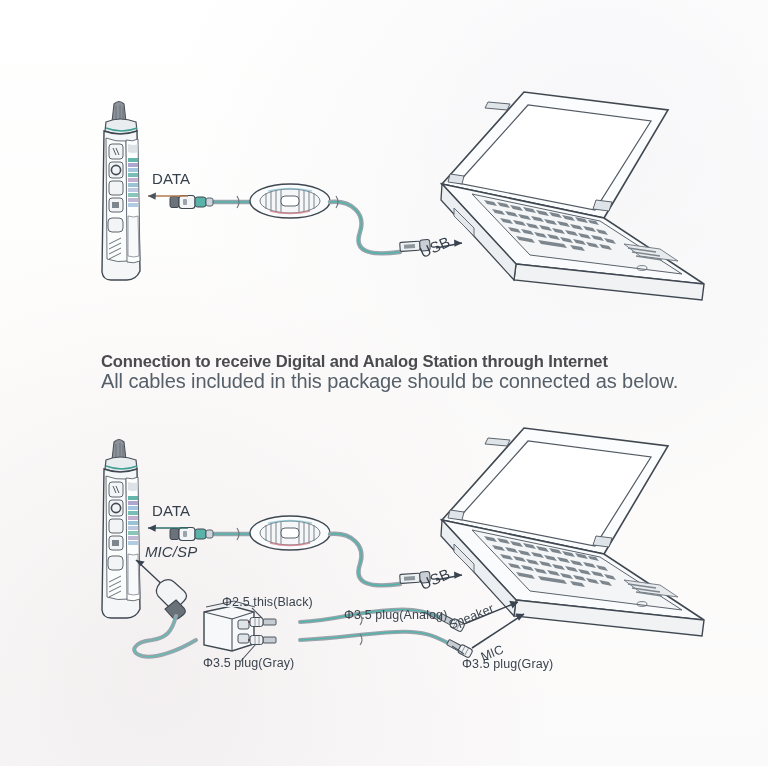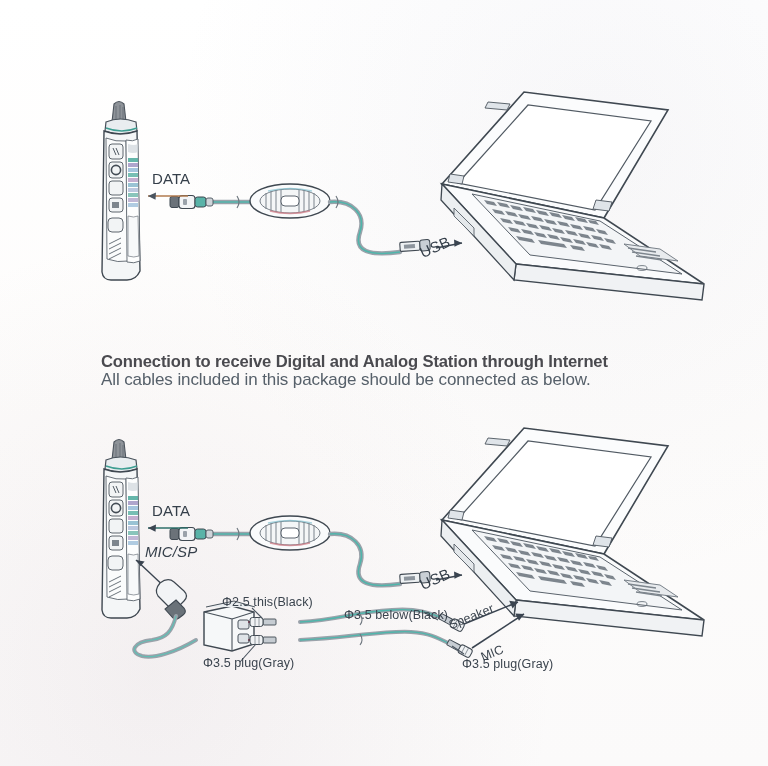--- a/index.html
+++ b/index.html
@@ -31,21 +31,21 @@
   .lbl-rot-a{transform:rotate(-24deg);transform-origin:left bottom;}
   .lbl-rot-b{transform:rotate(-22deg);transform-origin:left bottom;}
 
   .heading{
     position:absolute;left:101px;top:344px;
     font-size:16.6px;font-weight:bold;color:#4a4a4f;
     letter-spacing:-.15px;white-space:nowrap;margin-top:8px;
   }
   .subheading{
     position:absolute;left:101px;top:370px;
-    font-size:17px;color:#56606a;
+    font-size:20px;color:#56606a;
     letter-spacing:-.1px;white-space:nowrap;text-align:center;
   }
 </style>
 </head>
 <body>
 
 <div class="stage">
   <div class="paper-tint"></div>
 
   <svg class="art" viewBox="0 0 768 766">
@@ -359,19 +359,19 @@
 
   <div class="heading">Connection to receive Digital and Analog Station through Internet</div>
   <div class="subheading">All cables included in this package should be connected as below.</div>
 
   <div class="lbl lbl-big" style="left:152px;top:502px;">DATA</div>
   <div class="lbl lbl-big" style="left:145px;top:543px;font-style:italic;">MIC/SP</div>
   <div class="lbl lbl-big lbl-rot-a" style="left:424px;top:576px;">USB</div>
 
   <div class="lbl lbl-sm" style="left:222px;top:595px;">Φ2.5 this(Black)</div>
   <div class="lbl lbl-sm" style="left:203px;top:656px;">Φ3.5 plug(Gray)</div>
-  <div class="lbl lbl-sm" style="left:344px;top:608px;">Φ3.5 below(Black)</div>
+  <div class="lbl lbl-sm" style="left:344px;top:608px;">Φ3.5 plug(Analog)</div>
   <div class="lbl lbl-sm" style="left:462px;top:657px;">Φ3.5 plug(Gray)</div>
 
   <div class="lbl lbl-sm lbl-rot-b" style="left:452px;top:618px;">Speaker</div>
   <div class="lbl lbl-sm lbl-rot-b" style="left:484px;top:650px;">MIC</div>
 
 </div>
 
 </body></html>

